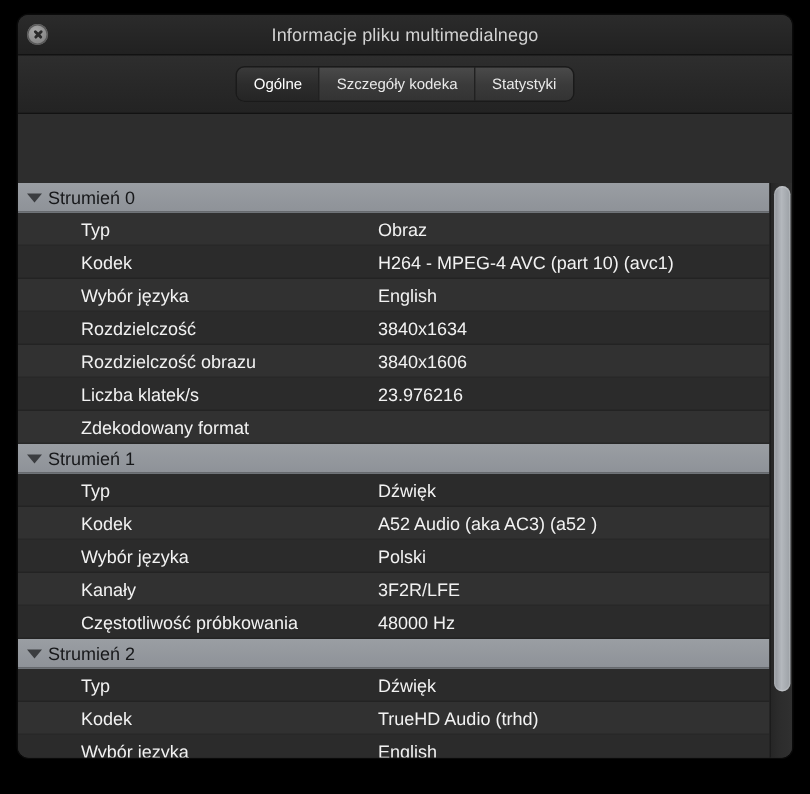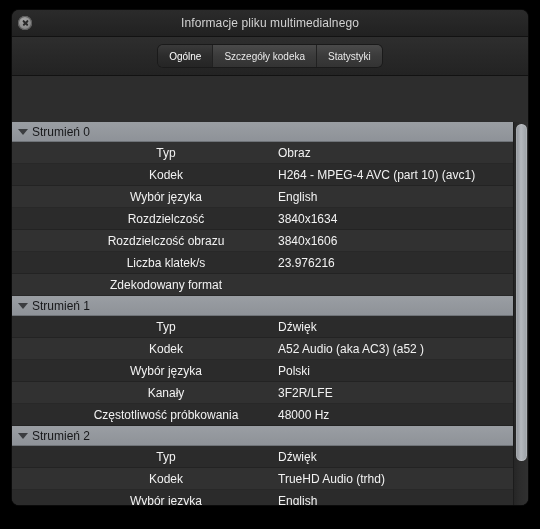--- a/index.html
+++ b/index.html
@@ -153,26 +153,25 @@
     display: flex;
     align-items: center;
     font-size: 12px;
     color: #f2f2f2;
     cursor: default;
     border-bottom: 1px solid rgba(0,0,0,0.18);
   }
   .row.odd  { background: #313131; }
   .row.even { background: #2b2b2b; }
   .row .cell-label {
-    width: 266px;
+    width: 240px;
     padding-left: 42px;
     box-sizing: border-box;
     white-space: nowrap;
     overflow: hidden;
-    text-align: center;
   }
   .row .cell-value {
     flex: 1;
     white-space: nowrap;
     overflow: hidden;
     text-overflow: clip;
     padding-right: 4px;
   }
 
   

